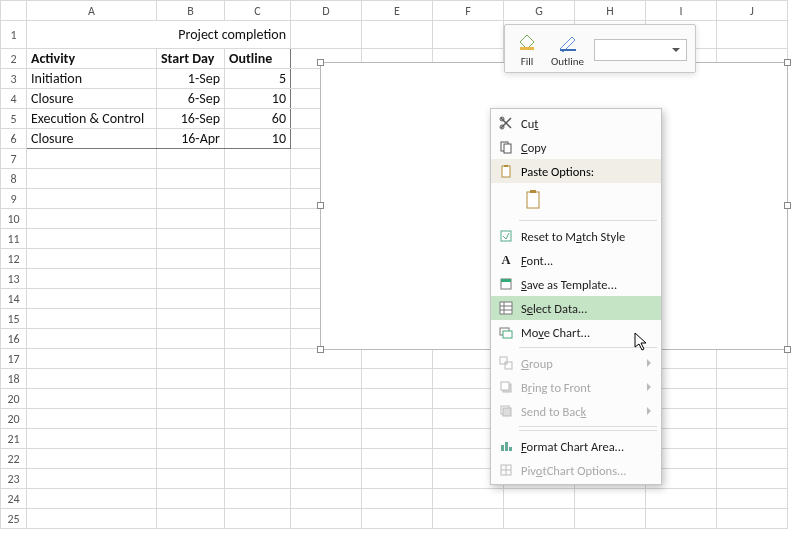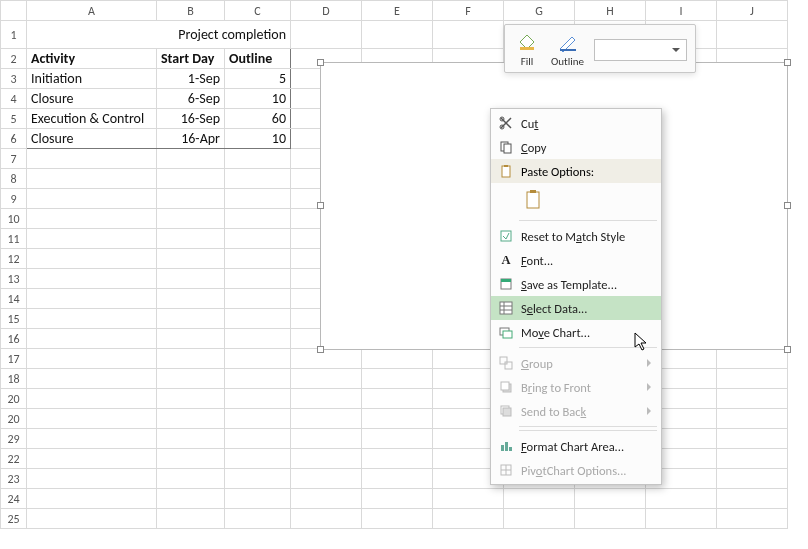--- a/index.html
+++ b/index.html
@@ -421,21 +421,21 @@
         <td></td>
         <td></td>
         <td></td>
         <td></td>
         <td></td>
         <td></td>
         <td></td>
         <td></td>
       </tr>
   <tr>
-        <th class="row-hdr">29</th>
+        <th class="row-hdr">21</th>
         <td></td>
         <td></td>
         <td></td>
         <td></td>
         <td></td>
         <td></td>
         <td></td>
         <td></td>
         <td></td>
         <td></td>

